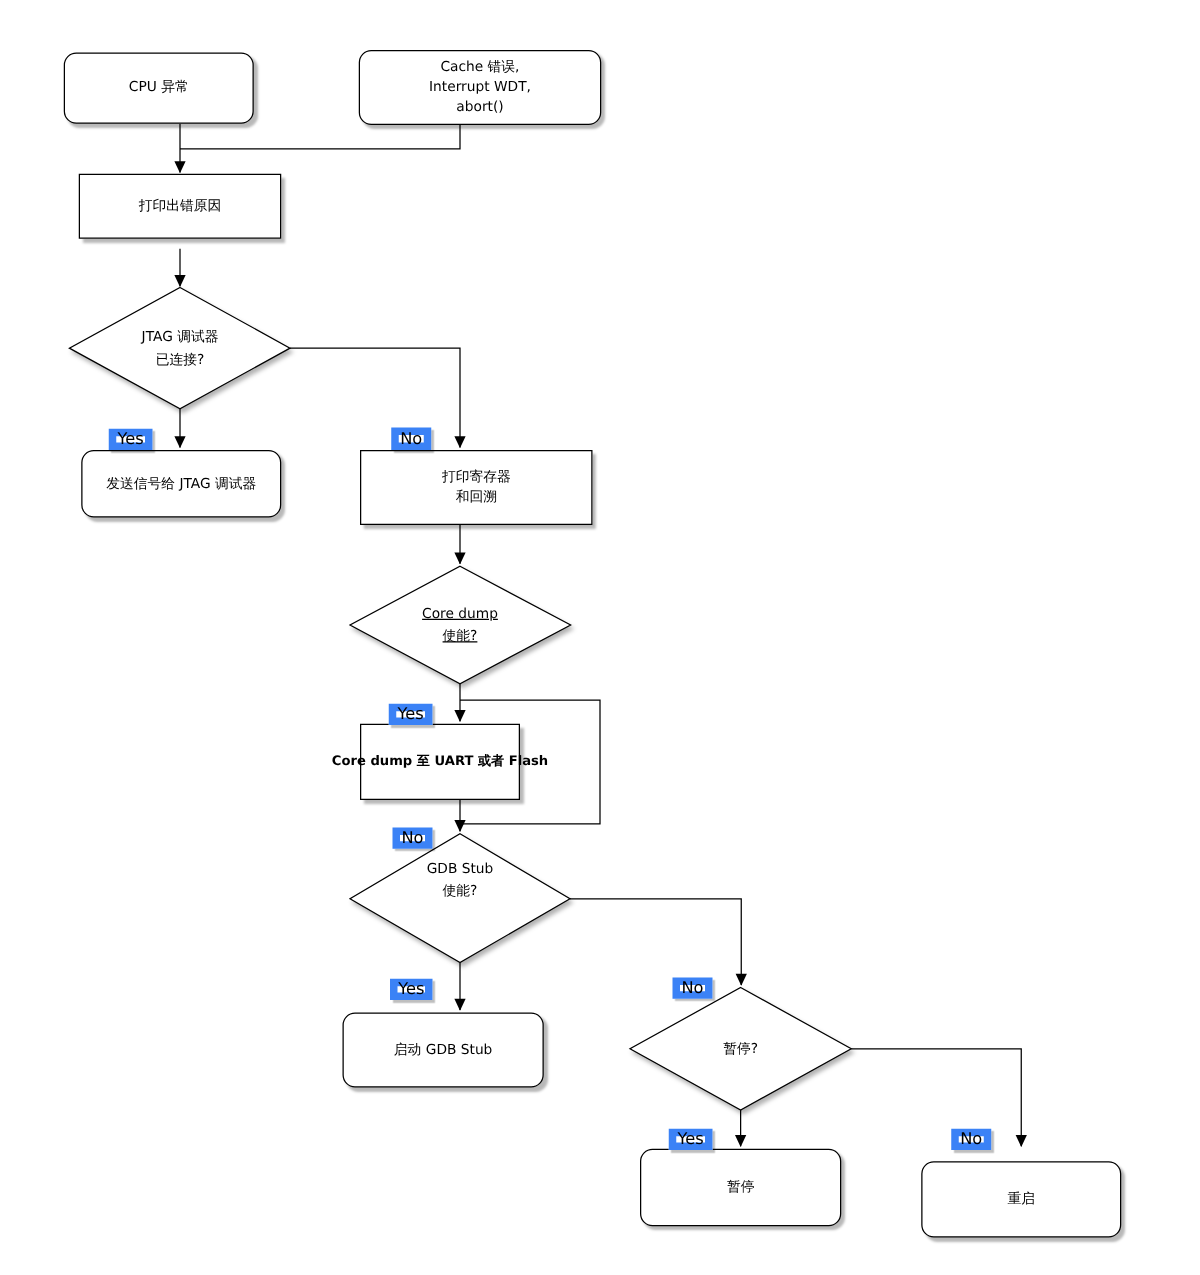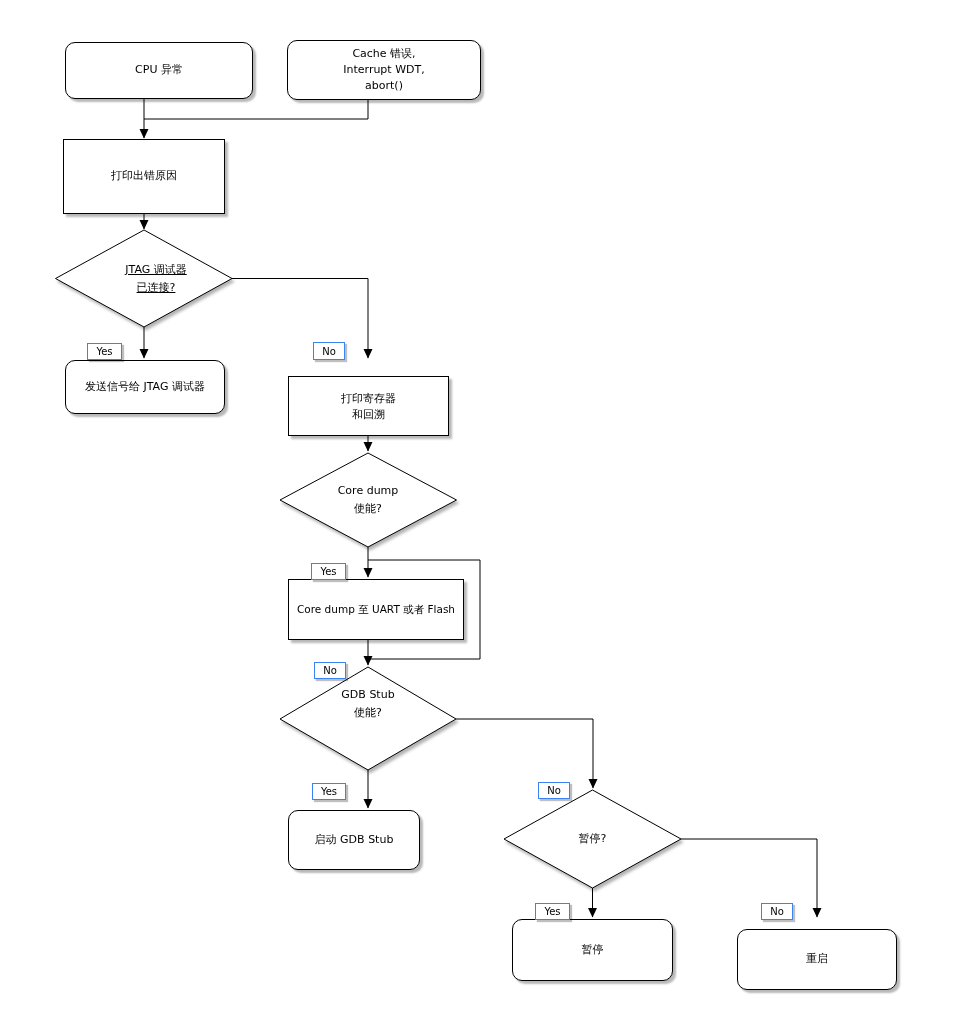--- a/index.html
+++ b/index.html
@@ -10,36 +10,36 @@
     filter:drop-shadow(2.5px 3px 1.5px rgba(0,0,0,0.30));}
   svg .edge{fill:none;stroke:#000000;stroke-width:1;}
   .node{position:absolute;background:#ffffff;border:1px solid #000;
     display:flex;align-items:center;justify-content:center;text-align:center;
     font-size:11px;line-height:1.5;white-space:pre-line;
     box-shadow:3px 3px 2px rgba(0,0,0,0.28);box-sizing:border-box;}
   .rounded{border-radius:10px;}
   .small-text{font-size:10.5px;white-space:nowrap;}
   .dtext{position:absolute;display:flex;align-items:center;justify-content:center;
     text-align:center;font-size:11px;line-height:1.65;white-space:pre-line;}
-  .lbl{position:absolute;background:#ffffff;border:1px solid #3b82f6;
-    display:flex;align-items:center;justify-content:center;font-size:10px;
+  .lbl{position:absolute;background:#ffffff;border:6px solid #3b82f6;
+    display:flex;align-items:center;justify-content:center;font-size:13px;
     box-shadow:2px 2px 1px rgba(0,0,0,0.25);box-sizing:border-box;}
   
-  #n-cpu{left:65px;top:42px;width:188px;height:57px;}
+  #n-cpu{left:51px;top:42px;width:152px;height:57px;}
   #n-cache{left:287px;top:40px;width:194px;height:60px;line-height:1.45;}
-  #n-print-reason{left:63px;top:139px;width:162px;height:75px;}
+  #n-print-reason{left:63px;top:139px;width:162px;height:52px;}
   #n-send-signal{left:65px;top:360px;width:160px;height:54px;}
-  #n-print-registers{left:288px;top:376px;width:161px;height:60px;font-family:Liberation Serif, serif;}
-  #n-coredump-dest{left:288px;top:579px;width:176px;height:61px;}
-  #n-start-gdbstub{left:288px;top:810px;width:132px;height:60px;}
+  #n-print-registers{left:288px;top:360px;width:186px;height:60px;}
+  #n-coredump-dest{left:288px;top:579px;width:128px;height:61px;font-weight:bold;}
+  #n-start-gdbstub{left:274px;top:810px;width:161px;height:60px;}
   #n-halt{left:512px;top:919px;width:161px;height:62px;}
   #n-reboot{left:737px;top:919px;width:160px;height:61px;margin-top:10px;}
   
-  #t-jtag{left:96px;top:257px;width:120px;height:44px;text-decoration:underline;}
-  #t-coredump{left:308px;top:478px;width:120px;height:44px;}
+  #t-jtag{left:84px;top:257px;width:120px;height:44px;}
+  #t-coredump{left:308px;top:478px;width:120px;height:44px;text-decoration:underline;}
   #t-gdbstub{left:308px;top:682px;width:120px;height:44px;}
   #t-halt{left:532px;top:828px;width:121px;height:22px;}
   
   #l-yes1{left:87px;top:343px;width:35px;height:17px;}
   #l-no1{left:313px;top:342px;width:32px;height:18px;}
   #l-yes2{left:311px;top:563px;width:35px;height:17px;}
   #l-no2{left:314px;top:662px;width:32px;height:17px;}
   #l-yes3{left:312px;top:783px;width:34px;height:17px;}
   #l-no3{left:538px;top:782px;width:32px;height:17px;}
   #l-yes4{left:535px;top:903px;width:35px;height:17px;}

